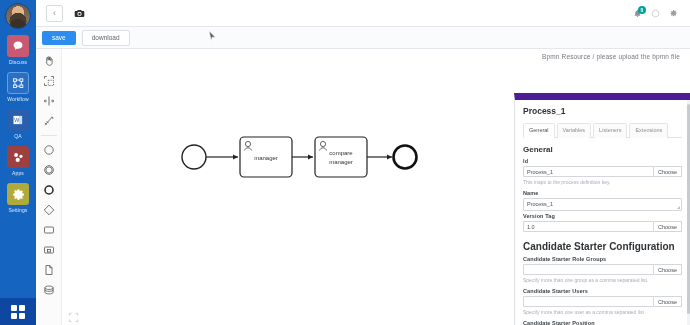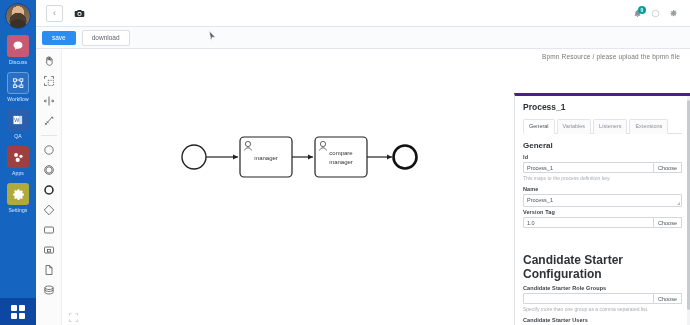--- a/index.html
+++ b/index.html
@@ -127,35 +127,35 @@
   .diagram { position: absolute; left: 0; top: 0; }
 
   .canvas-fit {
     position: absolute; left: 6px; bottom: 5px;
     width: 11px; height: 11px; color: #c9cbcd;
   }
 
   
   .props {
     position: absolute; right: 0; top: 44px; bottom: 0; width: 176px;
-    background: #ffffff; border-left: 1px solid #e0e2e5; border-top: 3px solid #4c1d95;
+    background: #ffffff; border-left: 1px solid #e0e2e5; border-top: 7px solid #4c1d95;
     display: flex; flex-direction: column; z-index: 5;
   }
   .props-inner { flex: 1; overflow: hidden; padding: 6px 8px 0 8px; position: relative; }
   .props-title { font-size: 8.5px; font-weight: bold; color: #2f3336; margin-bottom: 6px; }
   .tabs { display: flex; gap: 2px; border-bottom: 1px solid #dfe1e4; }
   .tab {
     font-size: 5.5px; color: #8b9096; padding: 3px 5px 3px 5px;
     border: 1px solid #e3e5e8; border-bottom: none;
     border-radius: 2px 2px 0 0; background: #fbfbfc;
     position: relative; top: 1px; line-height: 7px;
   }
   .tab.active { background: #ffffff; color: #4b5157; border-bottom: 1px solid #ffffff; }
   .sec-title { font-size: 8px; font-weight: bold; color: #2f3336; margin: 7px 0 4px; }
-  .sec-title.lg { font-size: 12px; margin-top: 25px; }
+  .sec-title.lg { font-size: 10px; margin-top: 9px; }
   .field-label { font-size: 5.5px; color: #3d4246; font-weight: bold; margin-bottom: 2px; letter-spacing: .1px; }
   .field-row { display: flex; align-items: stretch; margin-bottom: 2px; }
   .field-input {
     flex: 1; border: 1px solid #d3d6da; height: 11px;
     font-size: 5.5px; color: #4c5257; padding: 0 3px;
     background: #fff; display: flex; align-items: center;
     border-radius: 1px 0 0 1px;
   }
   .field-input.solo { border-radius: 1px; }
   .field-input.area { height: 13px; align-items: flex-start; padding-top: 2px; position: relative; }

